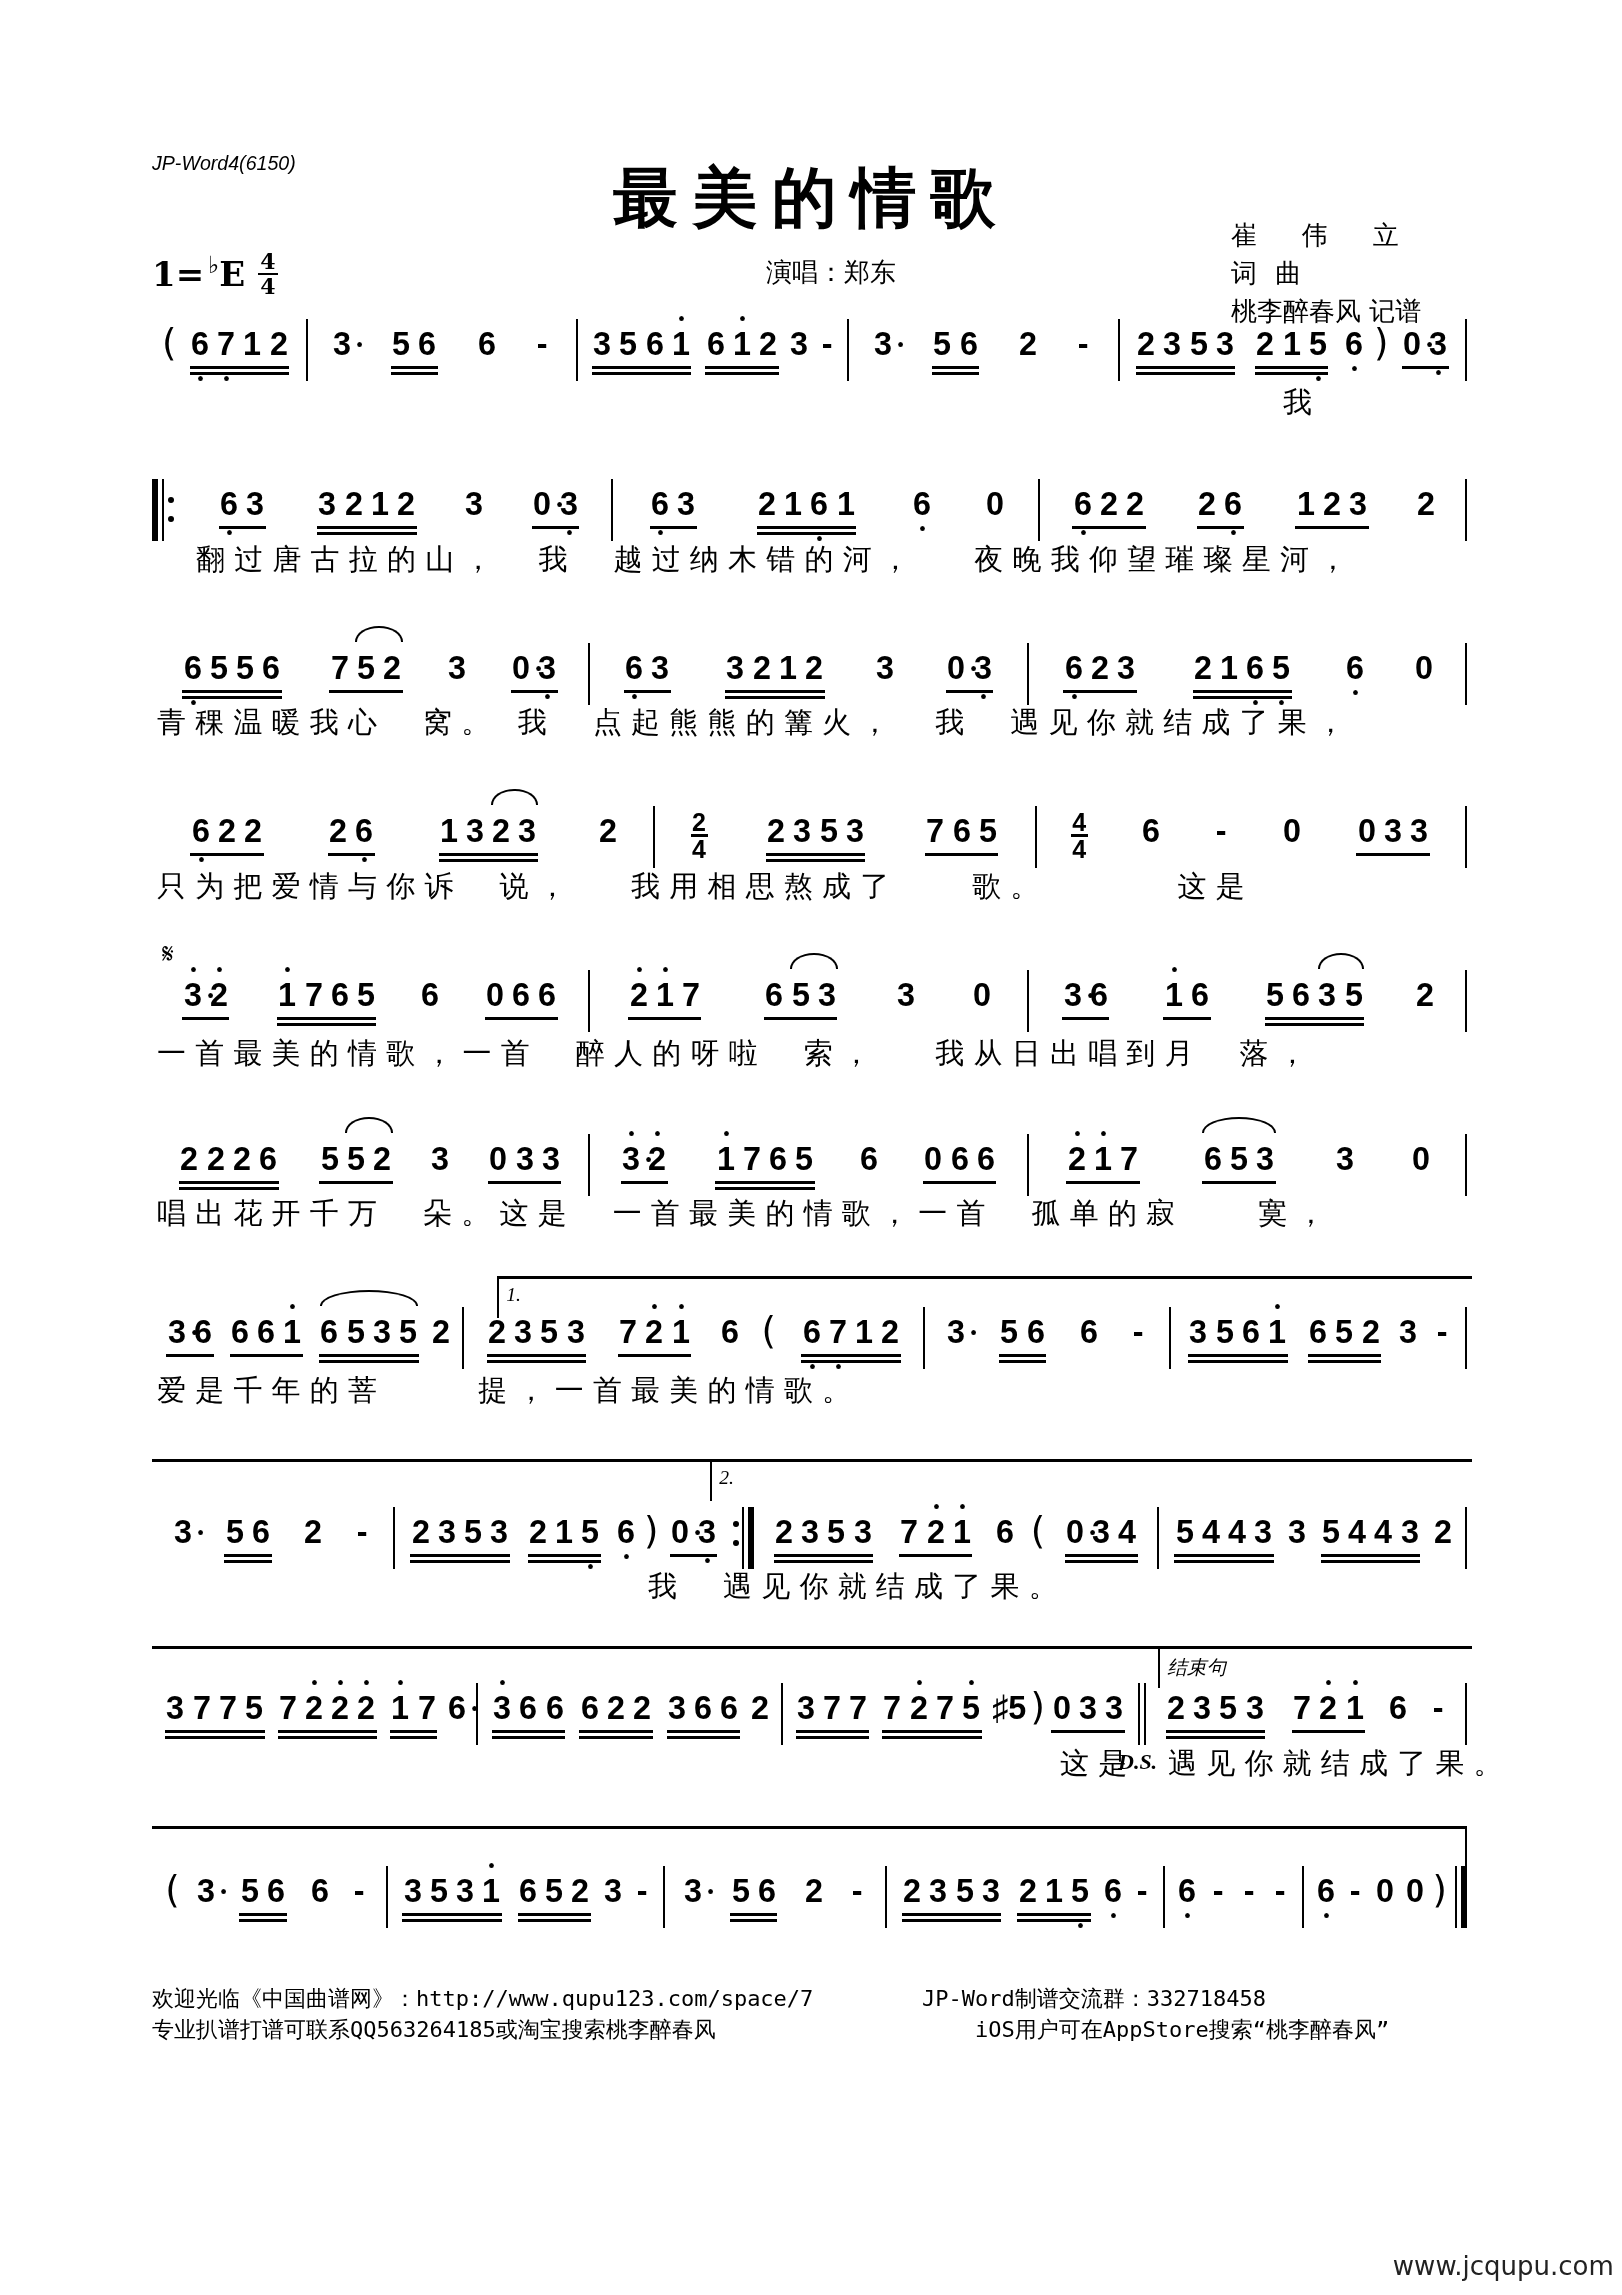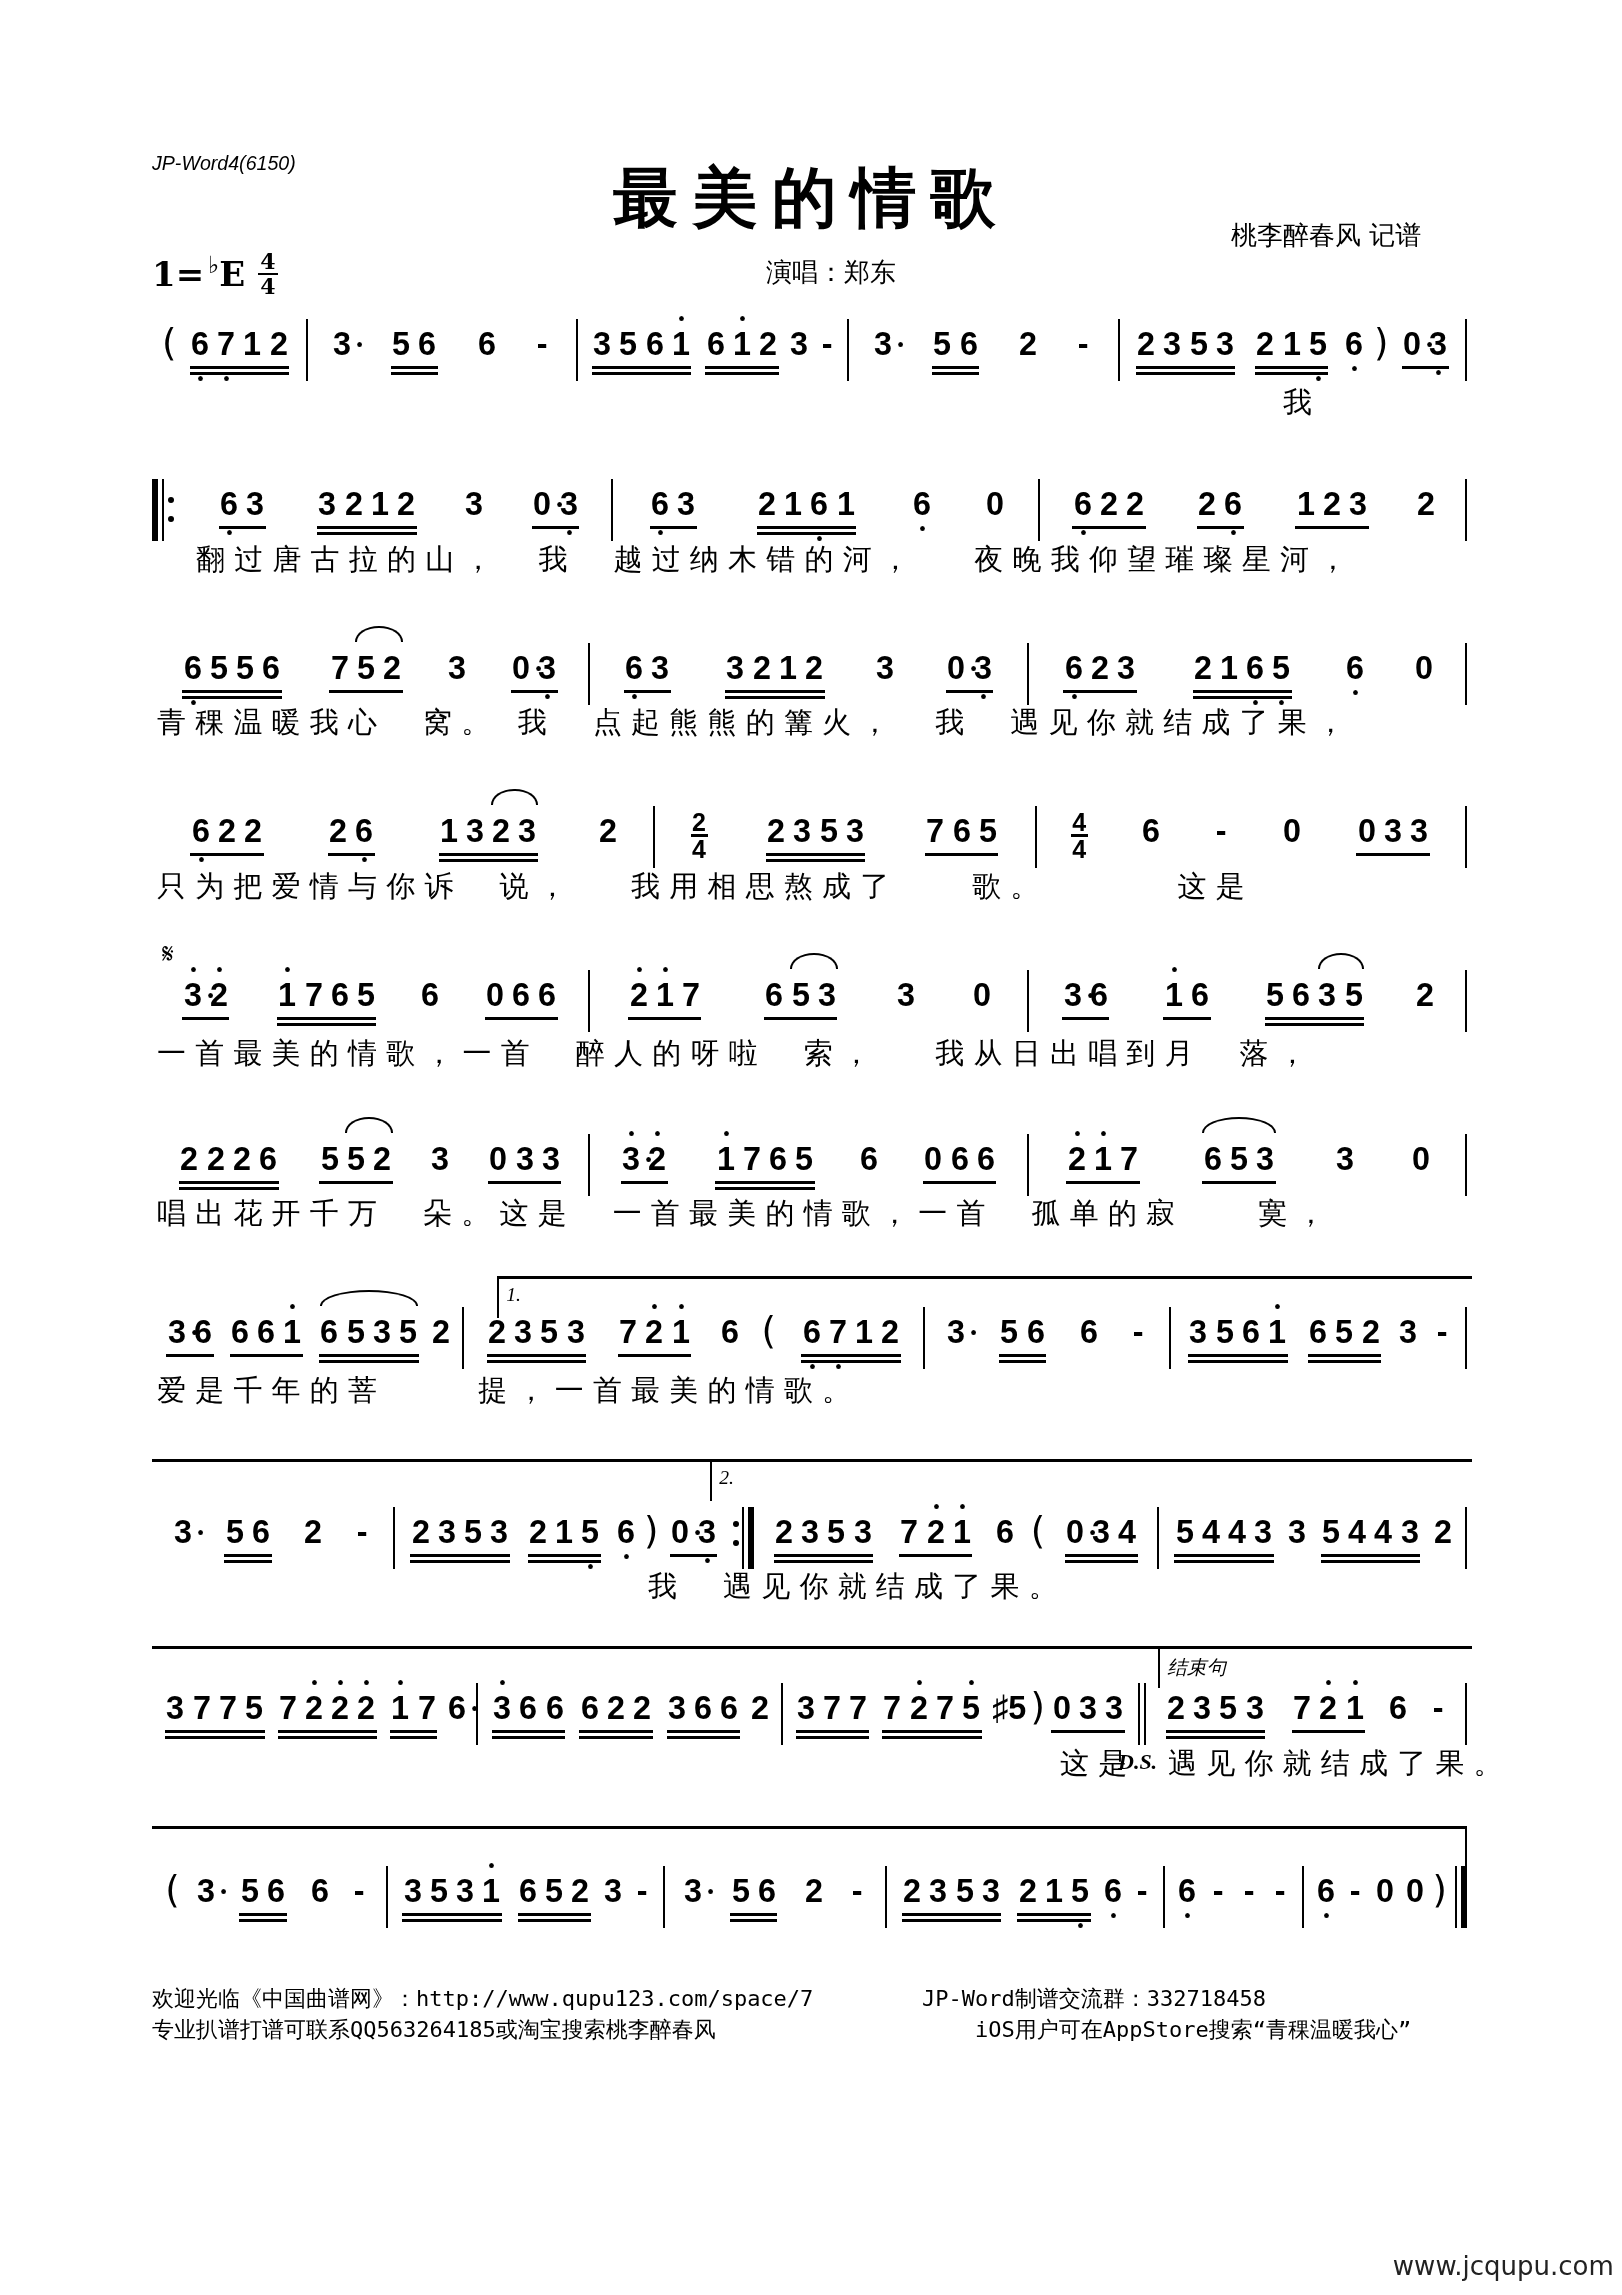--- a/index.html
+++ b/index.html
@@ -54,20 +54,21 @@
   <span class="flat">♭</span>
   <span>E</span>
   <span class="timesig">
     <span>4</span>
     <span class="bar"></span>
     <span>4</span>
   </span>
 </div>
 <div class="abs singer">演唱：郑东</div>
 <div class="abs credits">
+  <div class="line1">崔 伟 立 词曲</div>
   <div>桃李醉春风 记谱</div>
 </div>
 
 <div class="abs segno">𝄋</div>
 
 <div id="score">
     <div class="volta" style="left: 497px; top: 1276px; width: 975px;">
       <span class="tick"></span>
       <span class="lbl">1.</span>
     </div>
@@ -877,16 +878,16 @@
       <span class="bar-final">
         <span class="thin"></span>
         <span class="thick"></span>
       </span>
     </div>
   </div>
 
 <div class="abs footer" style="left:152px; top:1984px;">欢迎光临《中国曲谱网》：http://www.qupu123.com/space/7</div>
 <div class="abs footer" style="left:922px; top:1984px;">JP-Word制谱交流群：332718458</div>
 <div class="abs footer" style="left:152px; top:2015px;">专业扒谱打谱可联系QQ563264185或淘宝搜索桃李醉春风</div>
-<div class="abs footer" style="left:975px; top:2015px;">iOS用户可在AppStore搜索“青稞温暖我心”</div>
+<div class="abs footer" style="left:975px; top:2015px;">iOS用户可在AppStore搜索“桃李醉春风”</div>
 
 <div class="abs watermark">www.jcqupu.com</div>
 
 
 </body></html>

